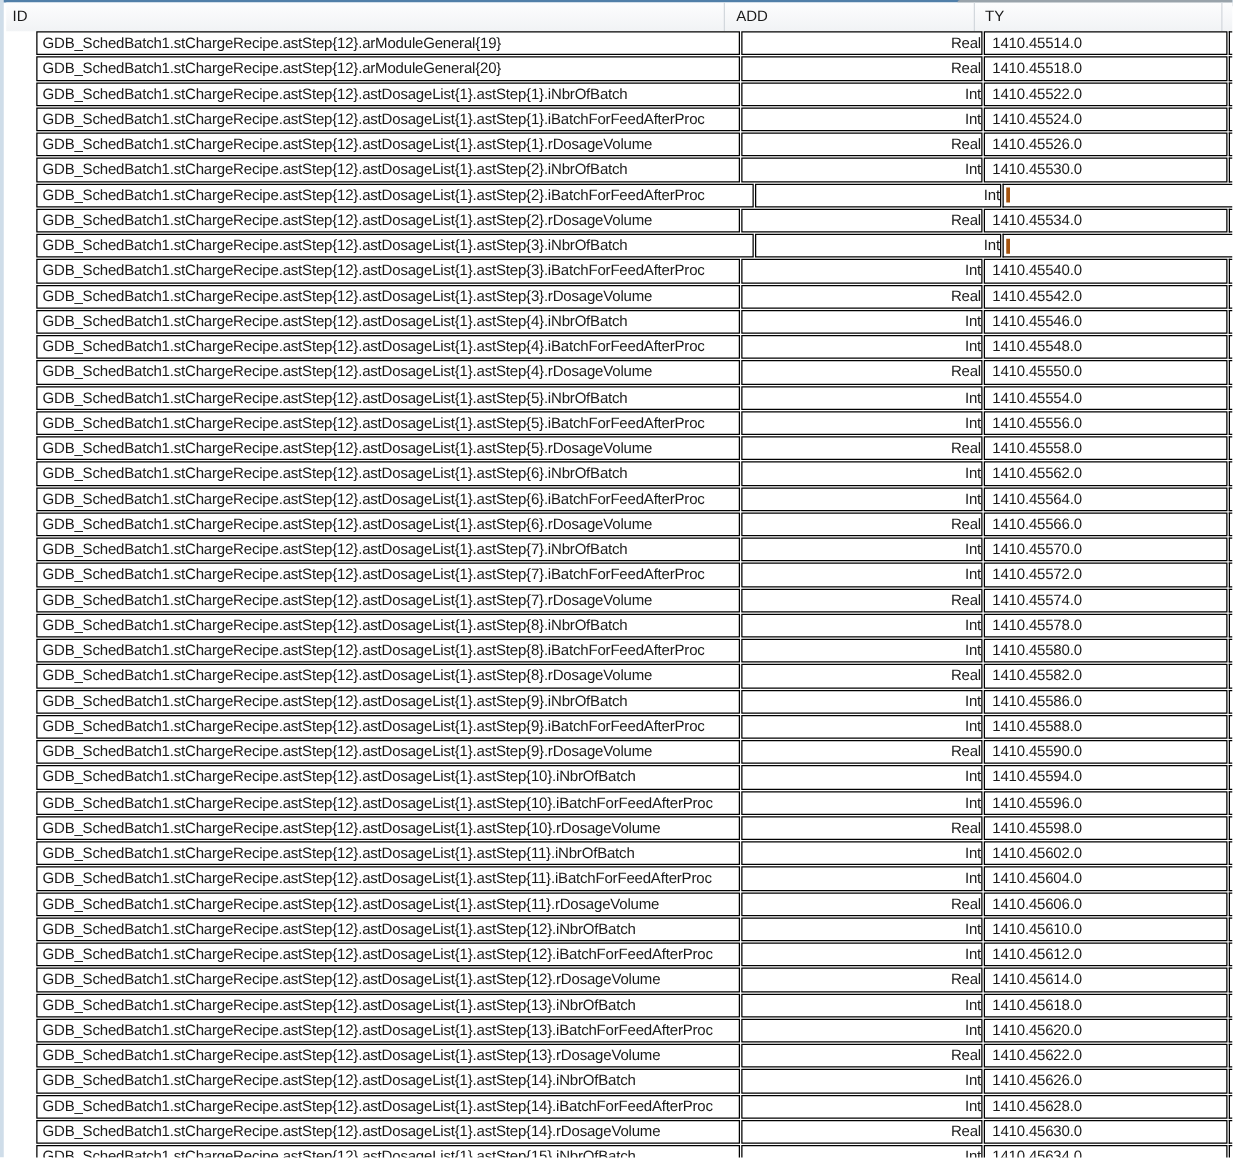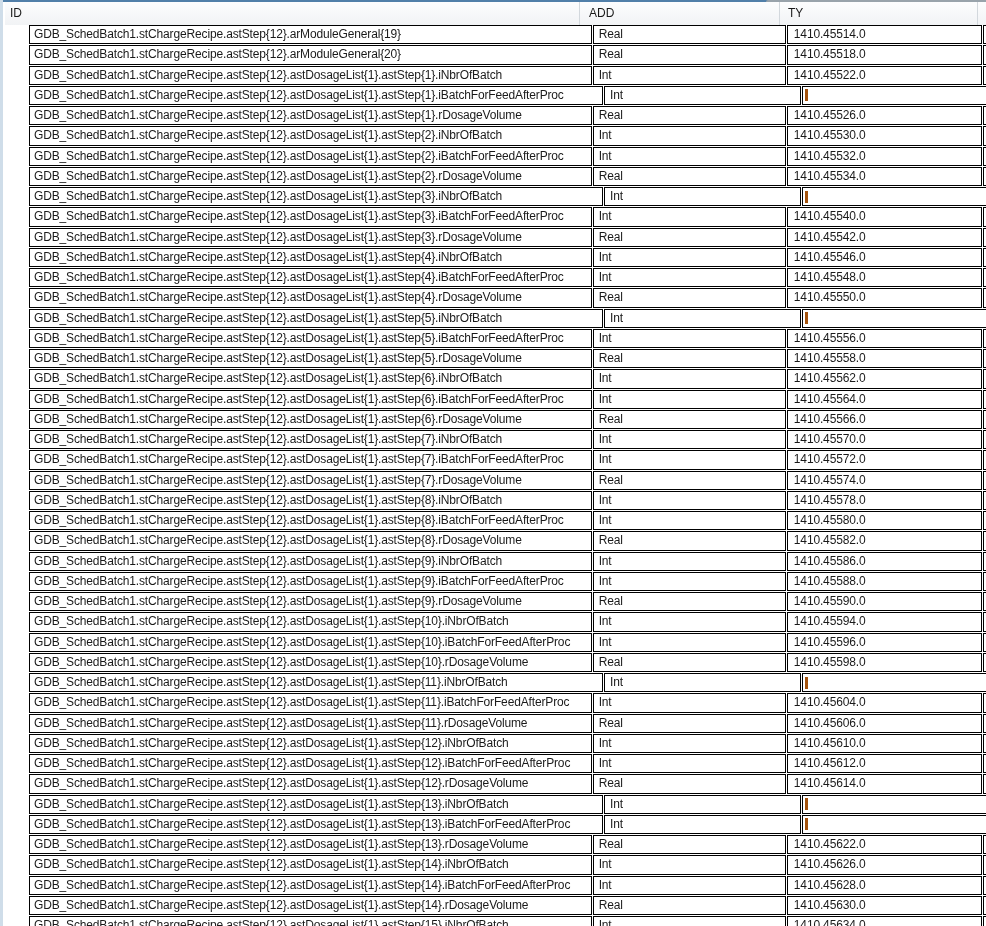--- a/index.html
+++ b/index.html
@@ -62,21 +62,21 @@
     box-sizing: border-box;
     border: 1px solid var(--grid-border, #000000);
     background: #ffffff;
     height: 19.25px;
     line-height: 17.25px;
     white-space: nowrap;
     overflow: hidden;
     letter-spacing: -0.15px;
   }
   .cell.c-id  { width: 574px; margin-right: 1px; padding-left: 4px; }
-  .cell.c-ty  { width: 197px; margin-right: 1px; padding-left: 5px; }
+  .cell.c-ty  { width: 197px; margin-right: 1px; padding-left: 5px; text-align: right; }
   .cell.c-add { width: 199px; margin-right: 1px; padding-left: 6px; }
   .cell.c-clip { flex: 1; border-right: none; padding-left: 2px; }
   .clip-mark {
     display: inline-block;
     width: 3px; height: 12px;
     margin-top: 2.5px;
     background: var(--accent, #a4530e);
   }
 </style>
 </head>
@@ -111,41 +111,41 @@
   <div class="row">
     <div class="cell c-id">GDB_SchedBatch1.stChargeRecipe.astStep{12}.astDosageList{1}.astStep{1}.iNbrOfBatch</div>
     <div class="cell c-ty">Int</div>
     <div class="cell c-add">1410.45522.0</div>
     <div class="cell c-clip"><span class="clip-mark"></span></div>
   </div>
 
   <div class="row">
     <div class="cell c-id">GDB_SchedBatch1.stChargeRecipe.astStep{12}.astDosageList{1}.astStep{1}.iBatchForFeedAfterProc</div>
     <div class="cell c-ty">Int</div>
+    <div class="cell c-add">1410.45524.0</div>
     <div class="cell c-clip"><span class="clip-mark"></span></div>
   </div>
 
   <div class="row">
     <div class="cell c-id">GDB_SchedBatch1.stChargeRecipe.astStep{12}.astDosageList{1}.astStep{1}.rDosageVolume</div>
     <div class="cell c-ty">Real</div>
     <div class="cell c-add">1410.45526.0</div>
     <div class="cell c-clip"><span class="clip-mark"></span></div>
   </div>
 
   <div class="row">
     <div class="cell c-id">GDB_SchedBatch1.stChargeRecipe.astStep{12}.astDosageList{1}.astStep{2}.iNbrOfBatch</div>
     <div class="cell c-ty">Int</div>
     <div class="cell c-add">1410.45530.0</div>
     <div class="cell c-clip"><span class="clip-mark"></span></div>
   </div>
 
   <div class="row">
     <div class="cell c-id">GDB_SchedBatch1.stChargeRecipe.astStep{12}.astDosageList{1}.astStep{2}.iBatchForFeedAfterProc</div>
     <div class="cell c-ty">Int</div>
-    <div class="cell c-add">1410.45532.0</div>
     <div class="cell c-clip"><span class="clip-mark"></span></div>
   </div>
 
   <div class="row">
     <div class="cell c-id">GDB_SchedBatch1.stChargeRecipe.astStep{12}.astDosageList{1}.astStep{2}.rDosageVolume</div>
     <div class="cell c-ty">Real</div>
     <div class="cell c-add">1410.45534.0</div>
     <div class="cell c-clip"><span class="clip-mark"></span></div>
   </div>
 
@@ -186,20 +186,21 @@
   <div class="row">
     <div class="cell c-id">GDB_SchedBatch1.stChargeRecipe.astStep{12}.astDosageList{1}.astStep{4}.rDosageVolume</div>
     <div class="cell c-ty">Real</div>
     <div class="cell c-add">1410.45550.0</div>
     <div class="cell c-clip"><span class="clip-mark"></span></div>
   </div>
 
   <div class="row">
     <div class="cell c-id">GDB_SchedBatch1.stChargeRecipe.astStep{12}.astDosageList{1}.astStep{5}.iNbrOfBatch</div>
     <div class="cell c-ty">Int</div>
+    <div class="cell c-add">1410.45554.0</div>
     <div class="cell c-clip"><span class="clip-mark"></span></div>
   </div>
 
   <div class="row">
     <div class="cell c-id">GDB_SchedBatch1.stChargeRecipe.astStep{12}.astDosageList{1}.astStep{5}.iBatchForFeedAfterProc</div>
     <div class="cell c-ty">Int</div>
     <div class="cell c-add">1410.45556.0</div>
     <div class="cell c-clip"><span class="clip-mark"></span></div>
   </div>
 
@@ -311,20 +312,21 @@
   <div class="row">
     <div class="cell c-id">GDB_SchedBatch1.stChargeRecipe.astStep{12}.astDosageList{1}.astStep{10}.rDosageVolume</div>
     <div class="cell c-ty">Real</div>
     <div class="cell c-add">1410.45598.0</div>
     <div class="cell c-clip"><span class="clip-mark"></span></div>
   </div>
 
   <div class="row">
     <div class="cell c-id">GDB_SchedBatch1.stChargeRecipe.astStep{12}.astDosageList{1}.astStep{11}.iNbrOfBatch</div>
     <div class="cell c-ty">Int</div>
+    <div class="cell c-add">1410.45602.0</div>
     <div class="cell c-clip"><span class="clip-mark"></span></div>
   </div>
 
   <div class="row">
     <div class="cell c-id">GDB_SchedBatch1.stChargeRecipe.astStep{12}.astDosageList{1}.astStep{11}.iBatchForFeedAfterProc</div>
     <div class="cell c-ty">Int</div>
     <div class="cell c-add">1410.45604.0</div>
     <div class="cell c-clip"><span class="clip-mark"></span></div>
   </div>
 
@@ -352,26 +354,28 @@
   <div class="row">
     <div class="cell c-id">GDB_SchedBatch1.stChargeRecipe.astStep{12}.astDosageList{1}.astStep{12}.rDosageVolume</div>
     <div class="cell c-ty">Real</div>
     <div class="cell c-add">1410.45614.0</div>
     <div class="cell c-clip"><span class="clip-mark"></span></div>
   </div>
 
   <div class="row">
     <div class="cell c-id">GDB_SchedBatch1.stChargeRecipe.astStep{12}.astDosageList{1}.astStep{13}.iNbrOfBatch</div>
     <div class="cell c-ty">Int</div>
+    <div class="cell c-add">1410.45618.0</div>
     <div class="cell c-clip"><span class="clip-mark"></span></div>
   </div>
 
   <div class="row">
     <div class="cell c-id">GDB_SchedBatch1.stChargeRecipe.astStep{12}.astDosageList{1}.astStep{13}.iBatchForFeedAfterProc</div>
     <div class="cell c-ty">Int</div>
+    <div class="cell c-add">1410.45620.0</div>
     <div class="cell c-clip"><span class="clip-mark"></span></div>
   </div>
 
   <div class="row">
     <div class="cell c-id">GDB_SchedBatch1.stChargeRecipe.astStep{12}.astDosageList{1}.astStep{13}.rDosageVolume</div>
     <div class="cell c-ty">Real</div>
     <div class="cell c-add">1410.45622.0</div>
     <div class="cell c-clip"><span class="clip-mark"></span></div>
   </div>
 

